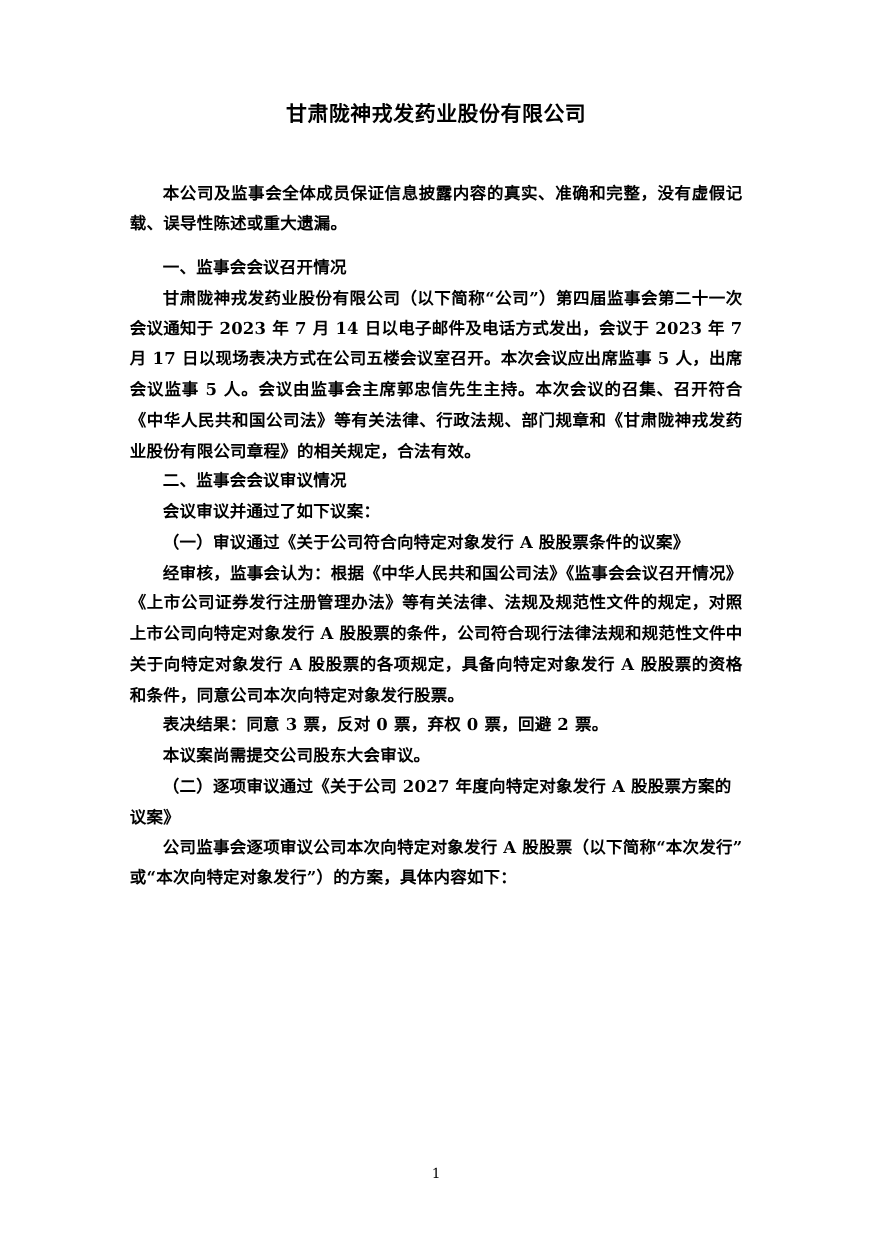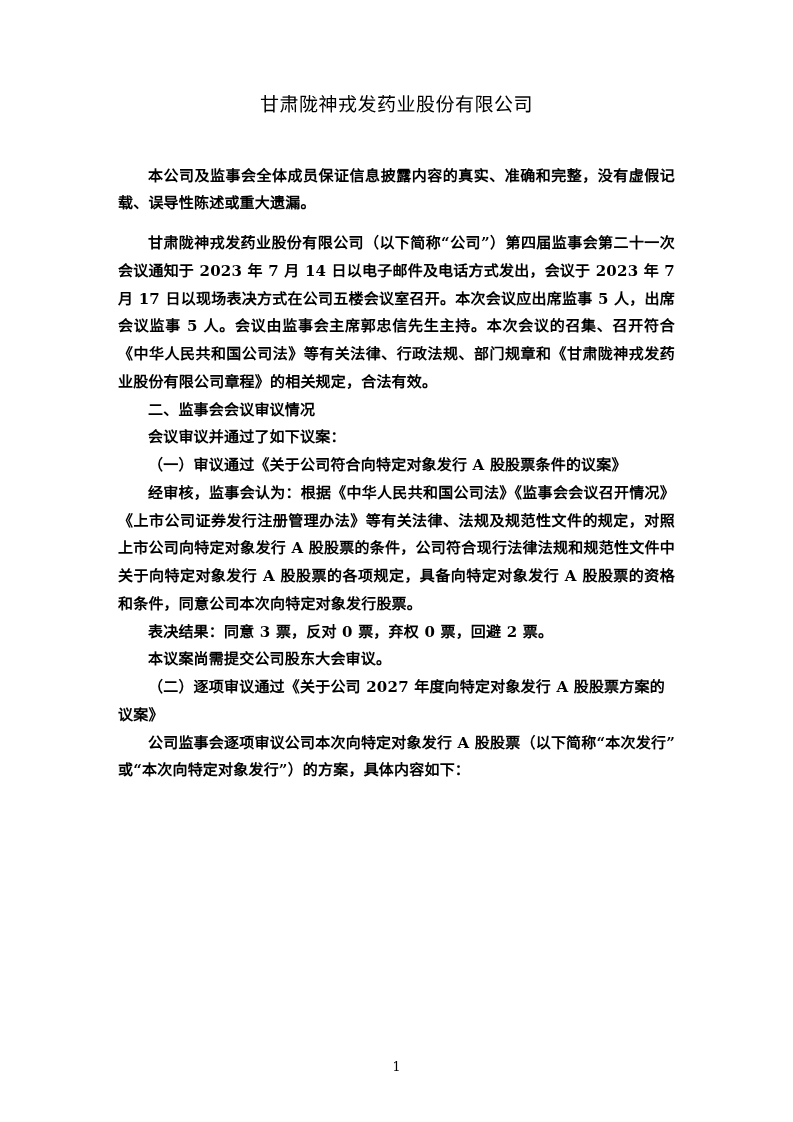--- a/index.html
+++ b/index.html
@@ -30,21 +30,21 @@
     letter-spacing: 0.3px;
     margin-bottom: 30px;
     padding-right: 4px;
   }
   .header-row .hcell {
     white-space: nowrap;
   }
   .doc-title {
     text-align: center;
     font-size: 19px;
-    font-weight: normal;
+    font-weight: bold;
     line-height: 1.72;
     letter-spacing: 0.5px;
     margin: 0;
   }
   .doc-title .line2 {
     display: block;
   }
   .para {
     font-size: 15px;
     line-height: 1.85;
@@ -87,20 +87,21 @@
   <h1 class="doc-title">
     <span class="line1">甘肃陇神戎发药业股份有限公司</span>
   </h1>
 
   <div class="spacer-md"></div>
 
   <p class="para bold">本公司及监事会全体成员保证信息披露内容的真实、准确和完整，没有虚假记载、误导性陈述或重大遗漏。</p>
 
   <div class="spacer-sm"></div>
 
+  <p class="section-head">一、监事会会议召开情况</p>
   <p class="para">甘肃陇神戎发药业股份有限公司（以下简称“公司”）第四届监事会第二十一次会议通知于 2023 年 7 月 14 日以电子邮件及电话方式发出，会议于 2023 年 7 月 17 日以现场表决方式在公司五楼会议室召开。本次会议应出席监事 5 人，出席会议监事 5 人。会议由监事会主席郭忠信先生主持。本次会议的召集、召开符合《中华人民共和国公司法》等有关法律、行政法规、部门规章和《甘肃陇神戎发药业股份有限公司章程》的相关规定，合法有效。</p>
 
   <p class="section-head">二、监事会会议审议情况</p>
   <p class="para">会议审议并通过了如下议案：</p>
 
   <p class="section-head">（一）审议通过《关于公司符合向特定对象发行 A 股股票条件的议案》</p>
   <p class="para">经审核，监事会认为：根据《中华人民共和国公司法》《监事会会议召开情况》《上市公司证券发行注册管理办法》等有关法律、法规及规范性文件的规定，对照上市公司向特定对象发行 A 股股票的条件，公司符合现行法律法规和规范性文件中关于向特定对象发行 A 股股票的各项规定，具备向特定对象发行 A 股股票的资格和条件，同意公司本次向特定对象发行股票。</p>
   <p class="para">表决结果：同意 3 票，反对 0 票，弃权 0 票，回避 2 票。</p>
   <p class="para">本议案尚需提交公司股东大会审议。</p>
 

